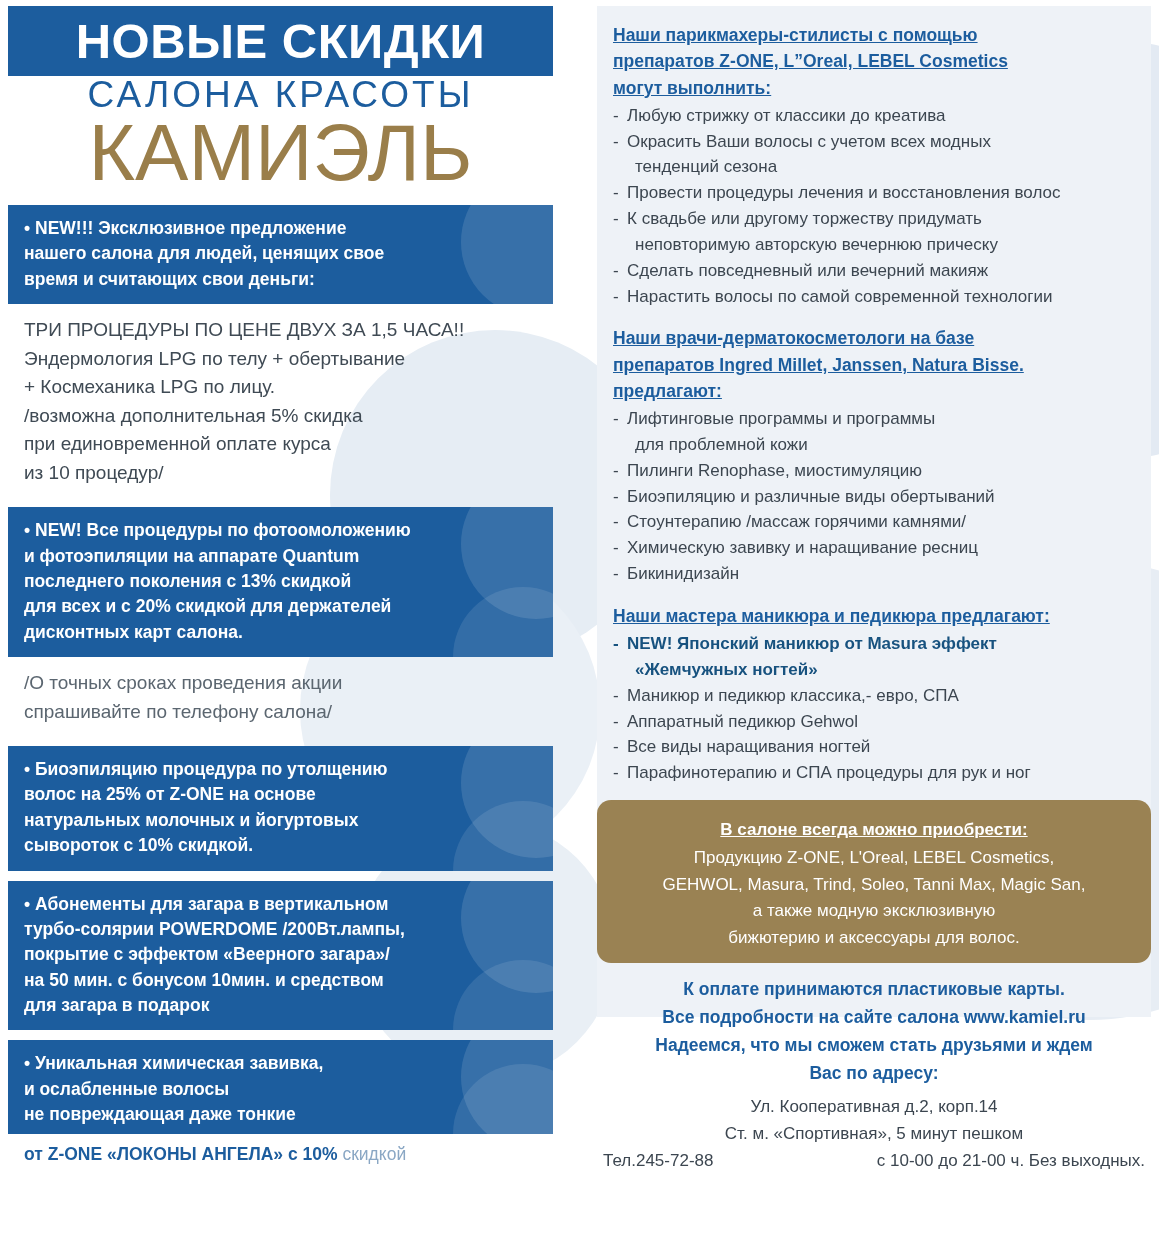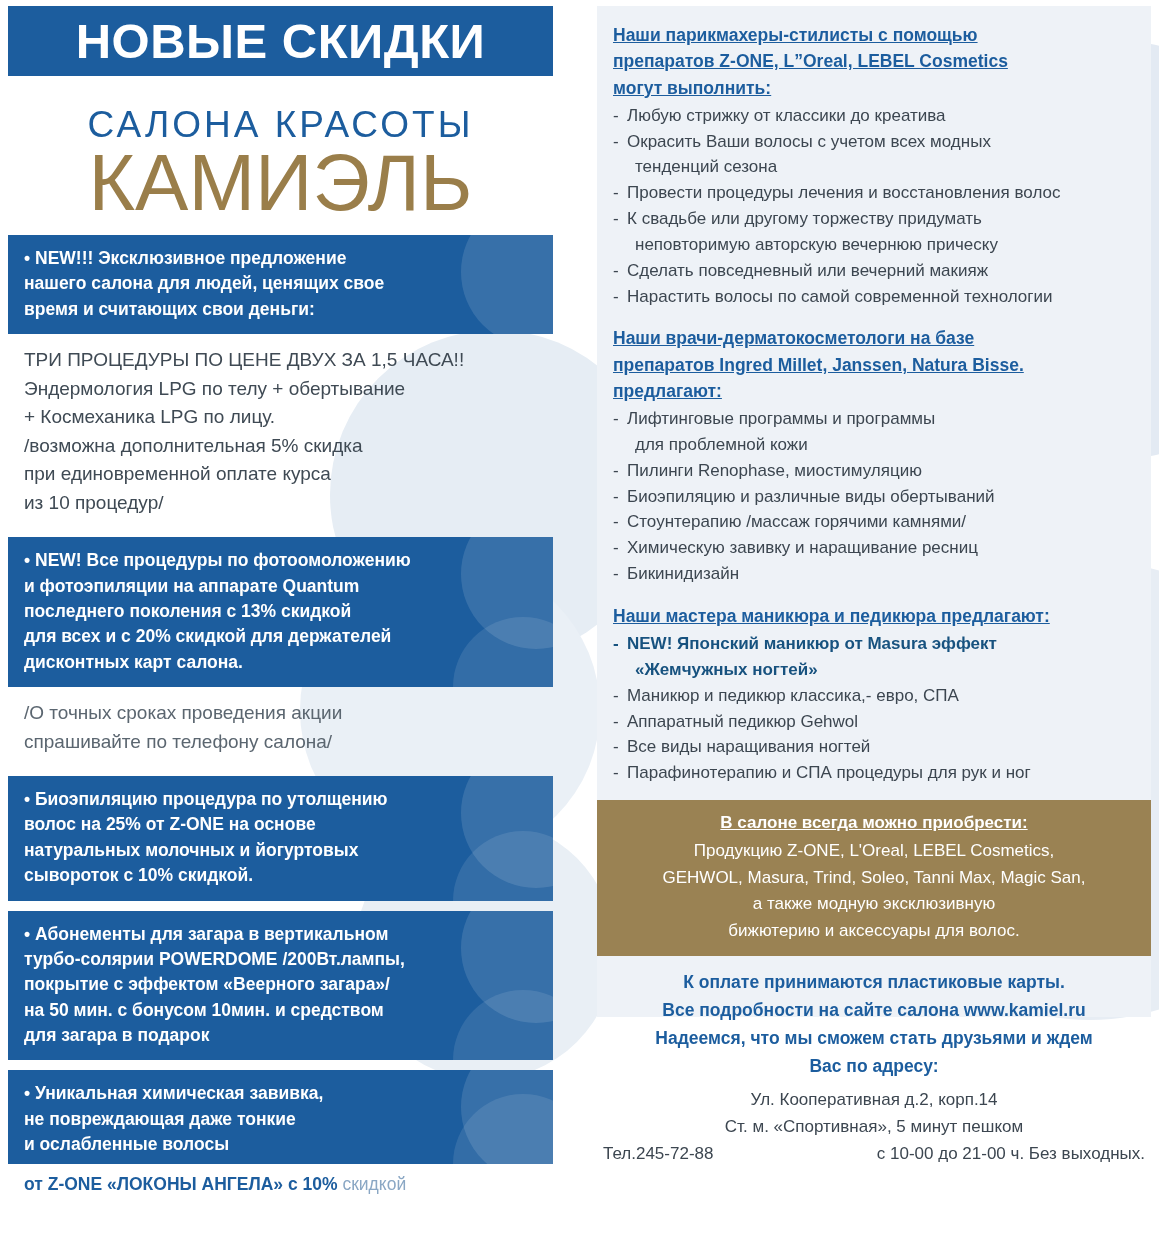--- a/index.html
+++ b/index.html
@@ -50,21 +50,21 @@
     font-size: 49px;
     letter-spacing: 0.5px;
     padding: 11px 0 10px 0;
     line-height: 1;
   }
   .title2 {
     text-align: center;
     color: #1c5d9e;
     font-size: 37px;
     letter-spacing: 3px;
-    padding-top: 30px;
+    padding-top: 0;
     line-height: 1;
   }
   .title3 {
     text-align: center;
     color: #9a7e4a;
     font-weight: normal;
     font-size: 80px;
     letter-spacing: 0px;
     line-height: 0.95;
     padding-top: 2px;
@@ -167,22 +167,23 @@
     color: #17527f;
   }
   .gap { height: 16px; }
 
   .tan-block {
     background: #9a8253;
     color: #ffffff;
     text-align: center;
     font-size: 17px;
     line-height: 1.55;
-    padding: 10px 14px 12px 14px;
+    padding: 17px 14px 12px 14px;
     margin-top: 14px;
+    border-radius: 14px;
   }
   .tan-block .th {
     font-weight: bold;
     text-decoration: underline;
     display: block;
     margin-bottom: 2px;
   }
 
   .blue-foot {
     color: #1c5d9e;
@@ -275,22 +276,22 @@
       <div>турбо-солярии POWERDOME /200Вт.лампы,</div>
       <div>покрытие с эффектом «Веерного загара»/</div>
       <div>на 50 мин. с бонусом 10мин. и средством</div>
       <div>для загара в подарок</div>
     </div>
 
     <div class="blue-block" style="margin-top:10px; padding-bottom:6px;">
       <div class="swoosh"></div>
       <div class="swoosh2"></div>
       <div>• Уникальная химическая завивка,</div>
+      <div>и ослабленные волосы</div>
       <div>не повреждающая даже тонкие</div>
-      <div>и ослабленные волосы</div>
     </div>
     <div class="last-line" style="padding:4px 16px 0 16px;">
       <span class="strong-blue">от Z-ONE «ЛОКОНЫ АНГЕЛА» с 10%</span><span class="soft"> скидкой</span>
     </div>
 
   </div>
 
   <div class="right-col">
     <div class="right-pad">
 

